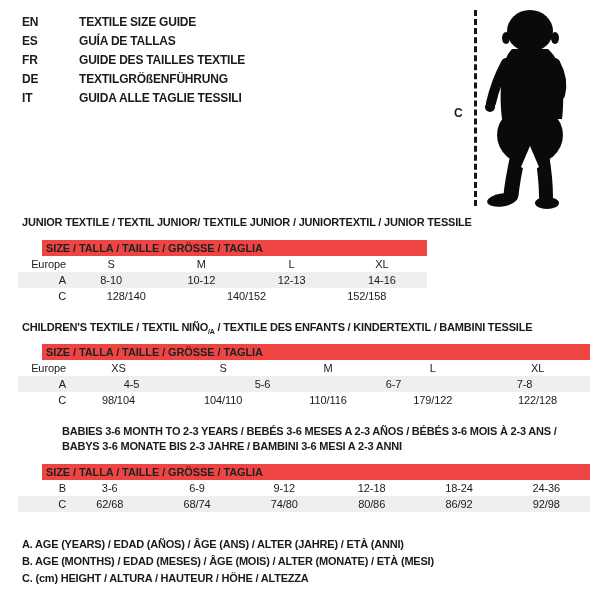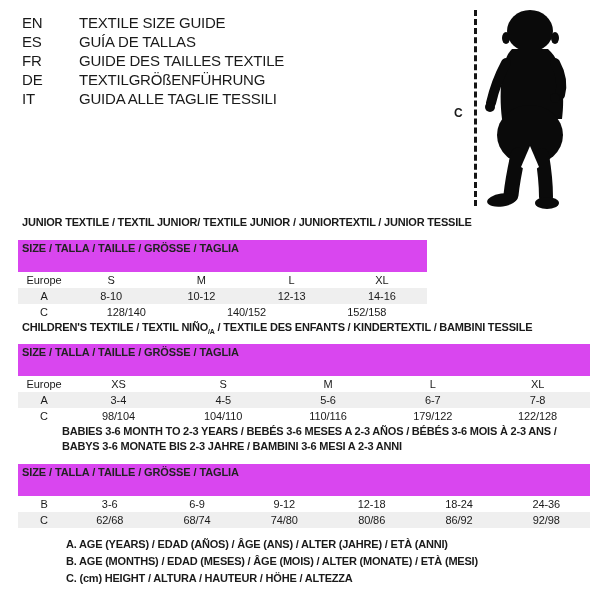--- a/index.html
+++ b/index.html
@@ -4,46 +4,46 @@
 <style>
   * { margin:0; padding:0; box-sizing:border-box; }
   html,body { background:#fff; }
   #canvas {
     position:relative; width:600px; height:600px; background:#ffffff;
     font-family:"Liberation Sans", sans-serif; color:#1a1a1a; overflow:hidden;
   }
 
   
   .lang-block { position:absolute; left:22px; top:13px; }
-  .lang-row { display:flex; line-height:19px; font-size:15px; font-weight:400; letter-spacing:-0.2px; }
+  .lang-row { display:flex; line-height:19px; font-size:12px; font-weight:700; letter-spacing:-0.2px; }
   .lang-code { width:38px; }
   .lang-label { white-space:nowrap;margin-left:19px; }
 
   
   .measure-line { position:absolute; left:474px; top:10px; height:196px; width:0;
                   border-left:3px dashed #151515; }
   .c-label { position:absolute; left:454px; top:106px; font-size:12px; font-weight:600; }
   .figure-svg { position:absolute; left:478px; top:5px; }
 
   
   .tbl-title { position:absolute; left:22px; font-size:11px; font-weight:700;
                letter-spacing:-0.2px; white-space:nowrap; }
   .tbl-title .sub { font-size:7px; vertical-align:sub; }
   .tbl-title.two-line { line-height:15px; white-space:normal; width:560px;margin-left:40px; }
   .tbl { position:absolute; left:18px; font-size:11px; }
-  .size-bar { height:32px; line-height:16px; background:#d946ef; color:#222;
-              font-weight:600; padding-left:4px; letter-spacing:-0.1px; }
+  .size-bar { height:16px; line-height:16px; background:#ef4444; color:#222;
+              font-weight:600; padding-left:4px; letter-spacing:-0.1px;margin-left:24px; }
   .trow { display:flex; height:16px; line-height:16px; letter-spacing:-0.1px; }
   .rows .trow:nth-child(even) { background:#efefef; }
-  .trow .c0 { width:48px; padding-left:4px; text-align:center; }
+  .trow .c0 { width:48px; padding-left:4px; text-align:right; }
   .trow .cell { flex:1; text-align:center; }
 
   
   .notes { position:absolute; left:22px; top:536px; }
-  .note-line { font-size:11px; font-weight:700; line-height:17px; letter-spacing:-0.2px; white-space:nowrap;margin-left:44px; }
+  .note-line { font-size:11px; font-weight:700; line-height:17px; letter-spacing:-0.2px; white-space:nowrap; }
 </style>
 </head>
 <body>
 
 <div id="canvas">
 
   <div class="lang-block">
     <div class="lang-row">
       <span class="lang-code">EN</span>
       <span class="lang-label">TEXTILE SIZE GUIDE</span>
@@ -128,21 +128,20 @@
       <div class="trow">
         <span class="c0">Europe</span>
         <span class="cell">XS</span>
         <span class="cell">S</span>
         <span class="cell">M</span>
         <span class="cell">L</span>
         <span class="cell">XL</span>
       </div>
       <div class="trow">
         <span class="c0">A</span>
-        <span class="cell">3-4</span>
         <span class="cell">4-5</span>
         <span class="cell">5-6</span>
         <span class="cell">6-7</span>
         <span class="cell">7-8</span>
       </div>
       <div class="trow">
         <span class="c0">C</span>
         <span class="cell">98/104</span>
         <span class="cell">104/110</span>
         <span class="cell">110/116</span>

